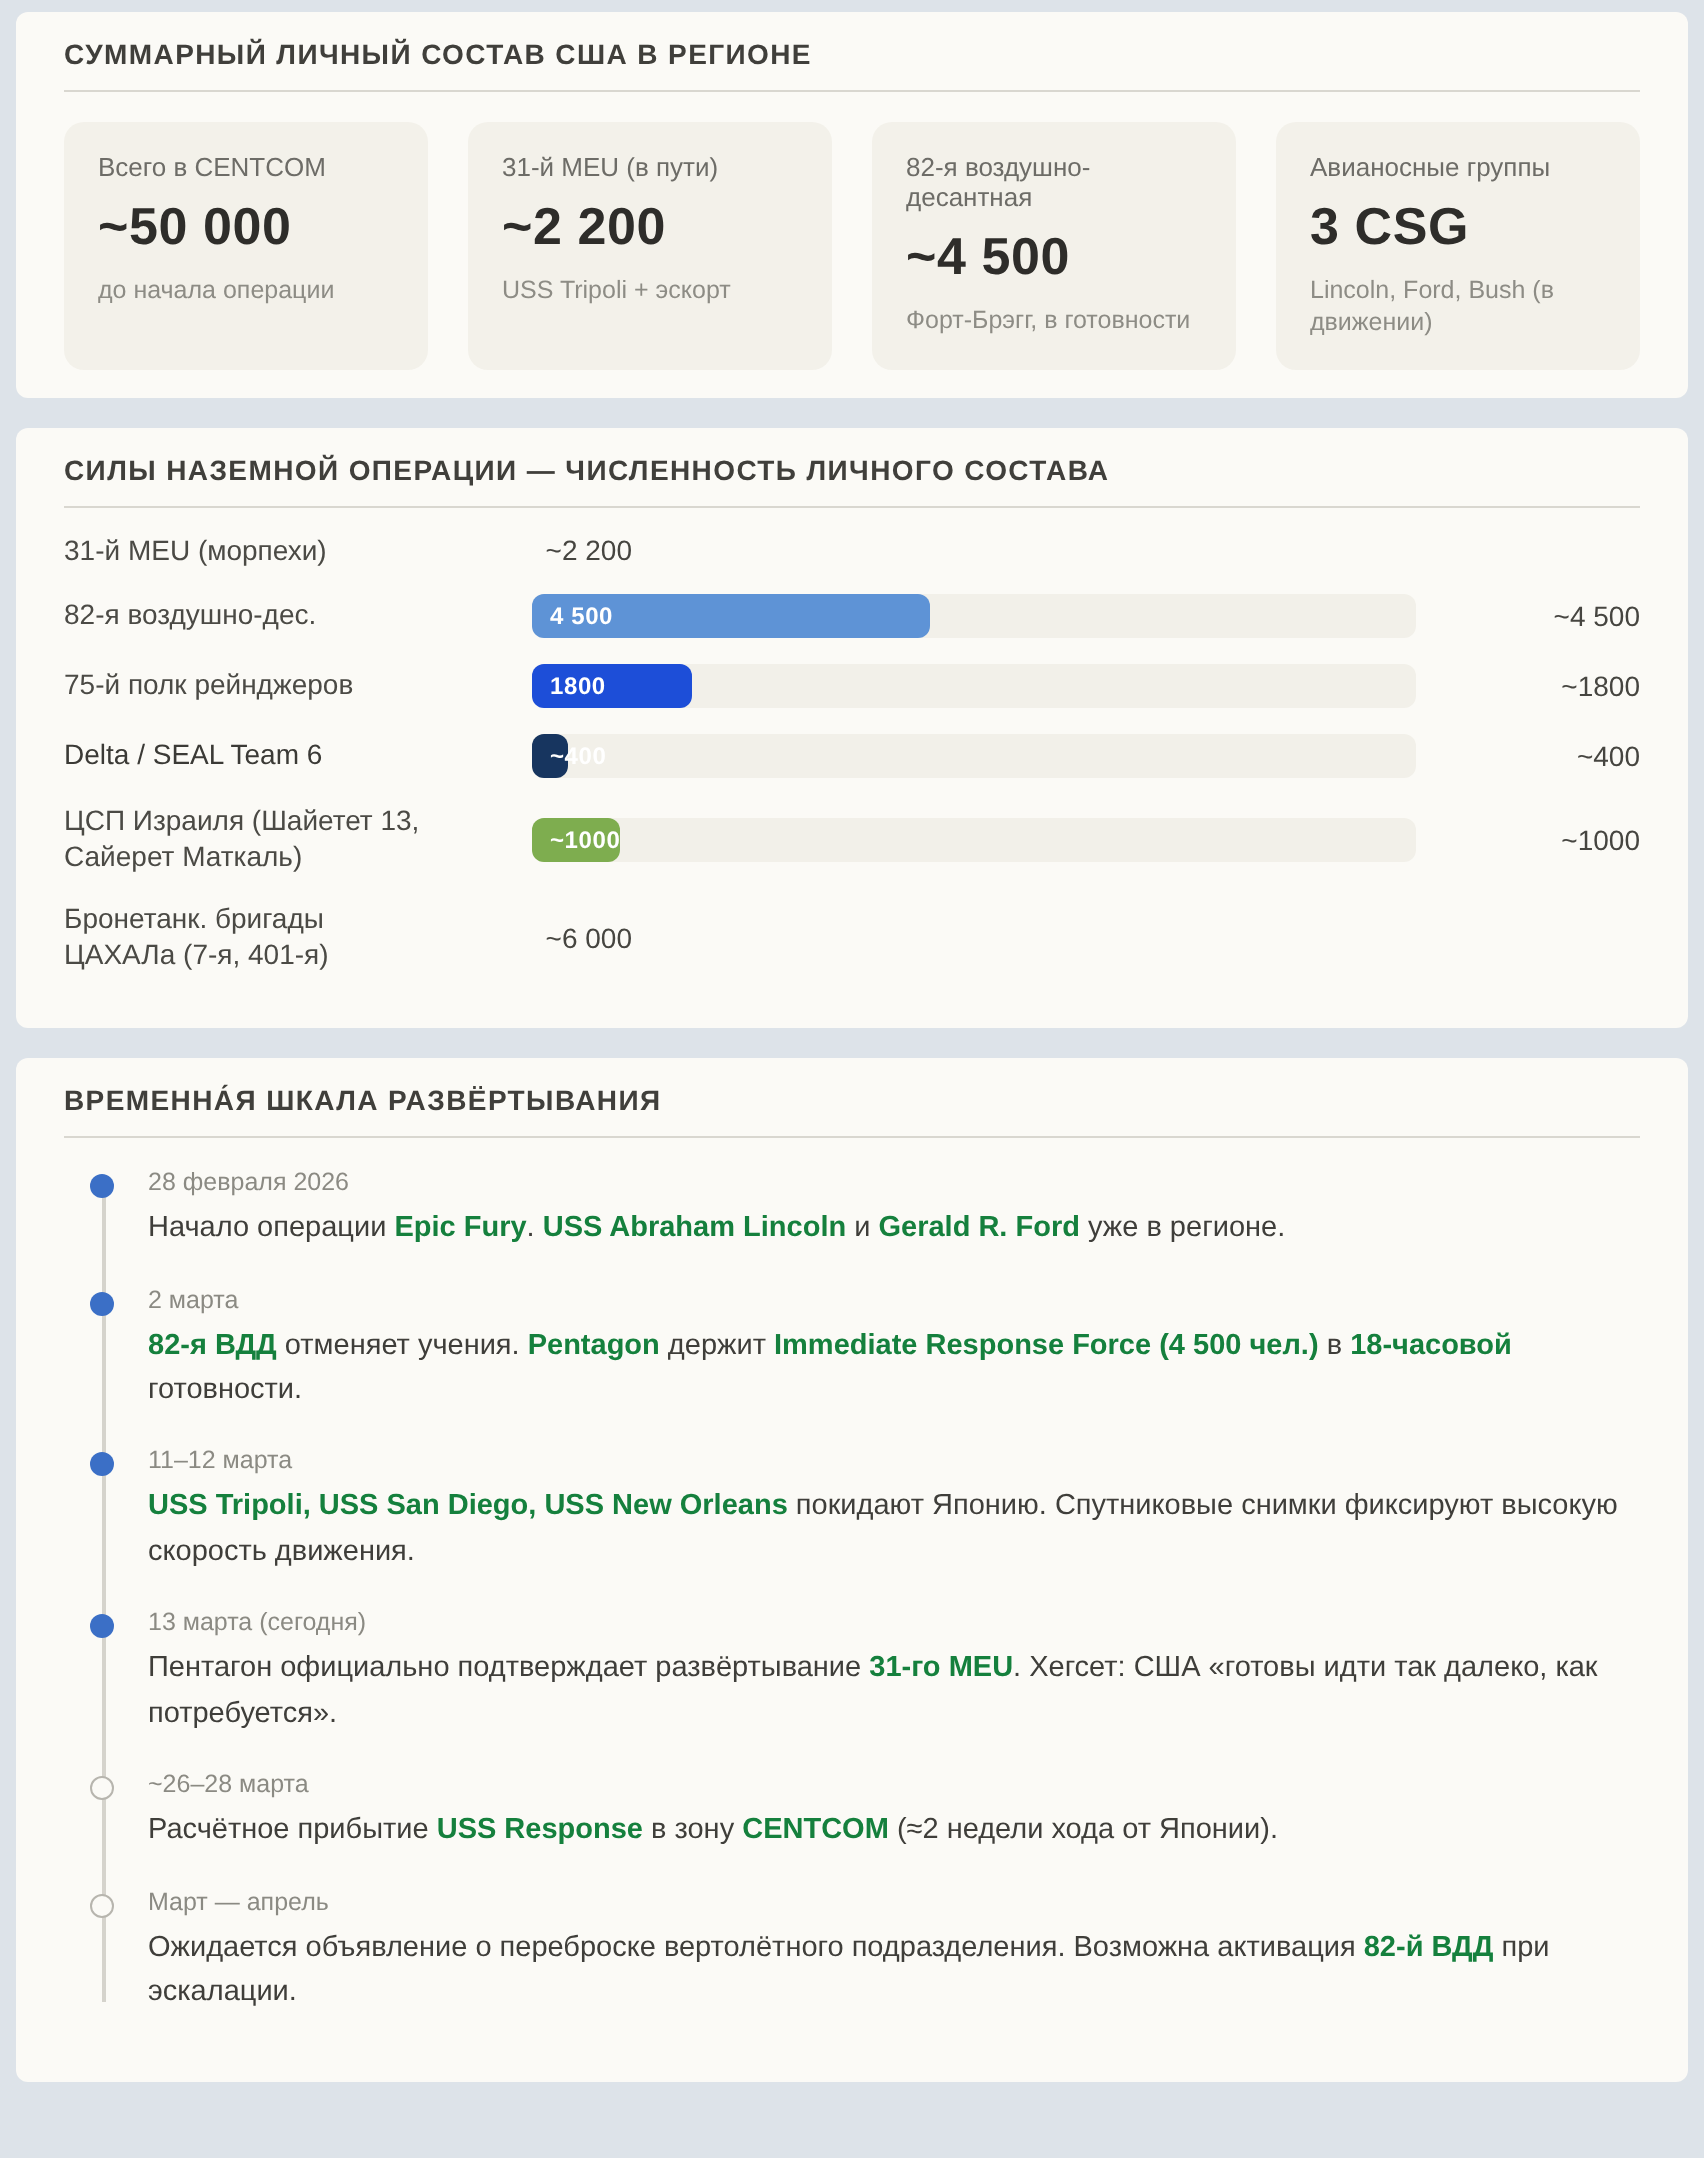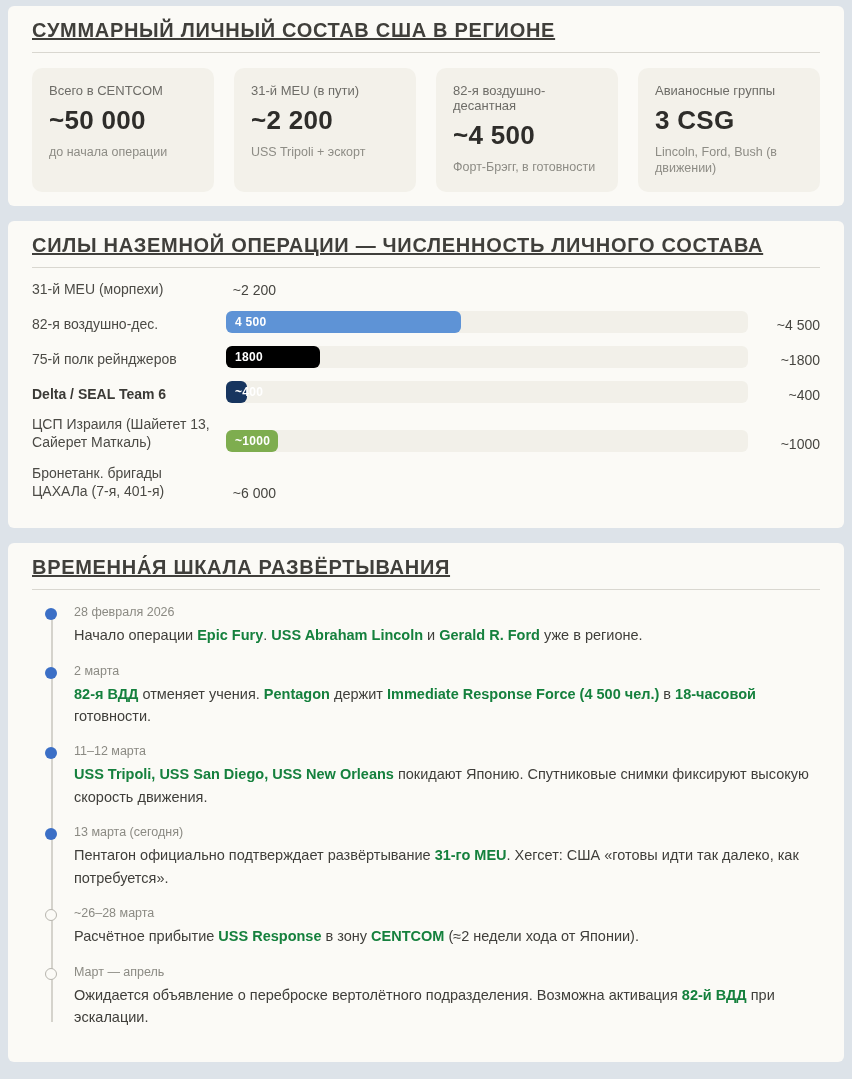--- a/index.html
+++ b/index.html
@@ -11,38 +11,37 @@
   }
   .panel {
     background:#fbfaf6;
     margin:0 8px;
     border-radius:6px;
     padding:13px 24px 14px;
   }
   .panel + .panel { margin-top:15px; }
   #panel-summary { margin-top:6px; }
   .section-title {
-    font-size:20px; font-weight:700; color:#403f3b;
+    font-size:14px; font-weight:700; color:#403f3b;
     letter-spacing:.7px;
-    text-decoration:underline;
   }
   .rule { border:none; border-top:1px solid #d9d7d0; margin-top:10px; }
 
   
   .cards { display:grid; grid-template-columns:repeat(4,1fr); gap:20px; margin-top:15px; }
   .card { background:#f3f1ea; border-radius:10px; padding:15px 17px; min-height:112px; }
   .card-label { font-size:13px; color:#6d6c67; }
   .card-value { font-size:26px; font-weight:700; color:#2e2d2a; margin:7px 0 8px; letter-spacing:.3px; }
   .card-sub { font-size:12.5px; color:#8d8c85; line-height:1.3; }
 
   
   .chart { margin-top:13px; }
-  .crow { display:flex; align-items:flex-end; margin-bottom:13px; }
+  .crow { display:flex; align-items:center; margin-bottom:13px;gap:40px; }
   .clabel { width:186px; flex:0 0 186px; font-size:14px; color:#4b4a45; line-height:1.28; }
-  .clabel.bold { font-weight:700; color:#3b3a36; }
+  .clabel.bold { font-weight:400; color:#3b3a36; }
   .ctrack { flex:1 1 auto; height:22px; background:#f2f0e9; border-radius:6px; margin:0 14px 0 8px; position:relative; overflow:visible; }
   .cbar {
     position:absolute; left:0; top:0; height:22px; border-radius:6px;
     color:#ffffff; font-size:12px; font-weight:700; line-height:22px;
     padding-left:9px; white-space:nowrap; letter-spacing:.3px;
   }
   .cval { flex:0 0 58px; text-align:right; font-size:14px; color:#464540; }
 
   
   .timeline { position:relative; margin-top:15px; padding-bottom:2px; }
@@ -98,21 +97,21 @@
       <div class="crow">
         <div class="clabel">82-я воздушно-дес.</div>
         <div class="ctrack">
           <div class="cbar" style="width: 45%; background: rgb(94, 147, 214);">4 500</div>
         </div>
         <div class="cval">~4 500</div>
       </div>
       <div class="crow">
         <div class="clabel">75-й полк рейнджеров</div>
         <div class="ctrack">
-          <div class="cbar" style="width: 18%; background: #000000;">1800</div>
+          <div class="cbar" style="width: 18%; background: #1d4ed8;">1800</div>
         </div>
         <div class="cval">~1800</div>
       </div>
       <div class="crow">
         <div class="clabel bold">Delta / SEAL Team 6</div>
         <div class="ctrack">
           <div class="cbar" style="width: 4%; background: rgb(23, 53, 95);">~400</div>
         </div>
         <div class="cval">~400</div>
       </div>

